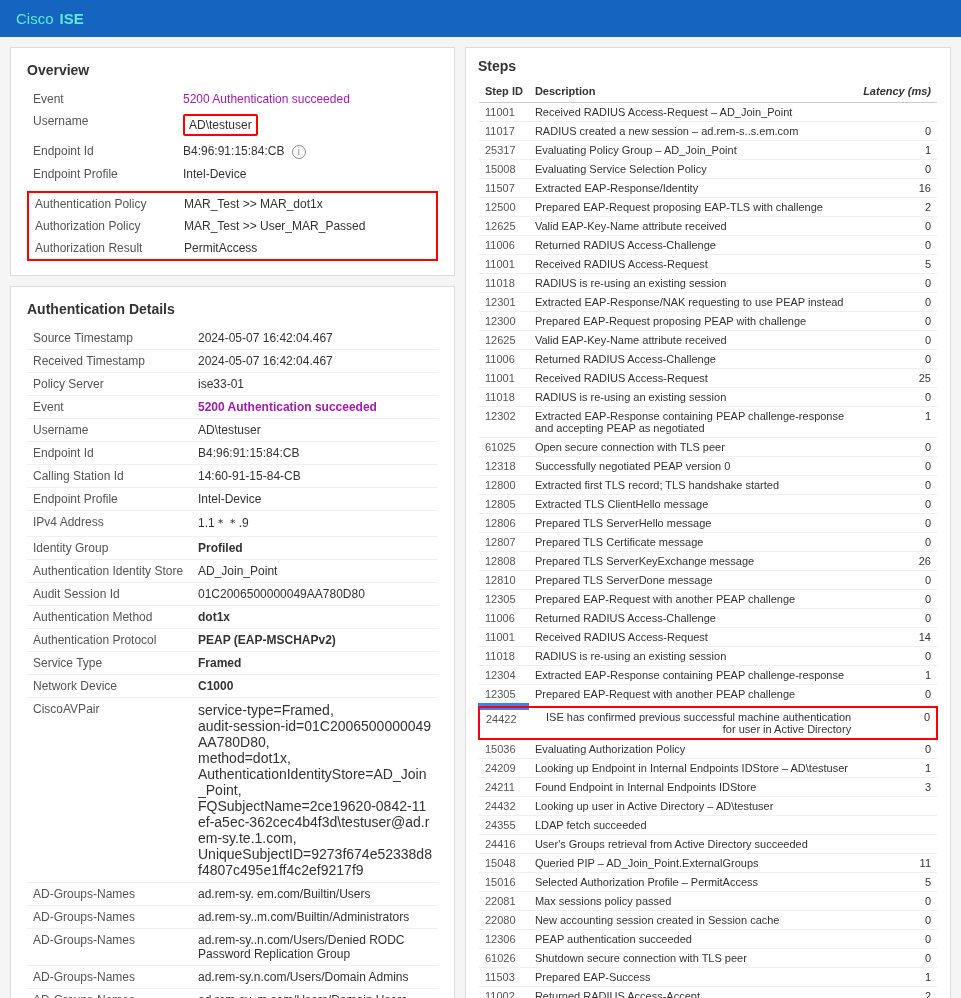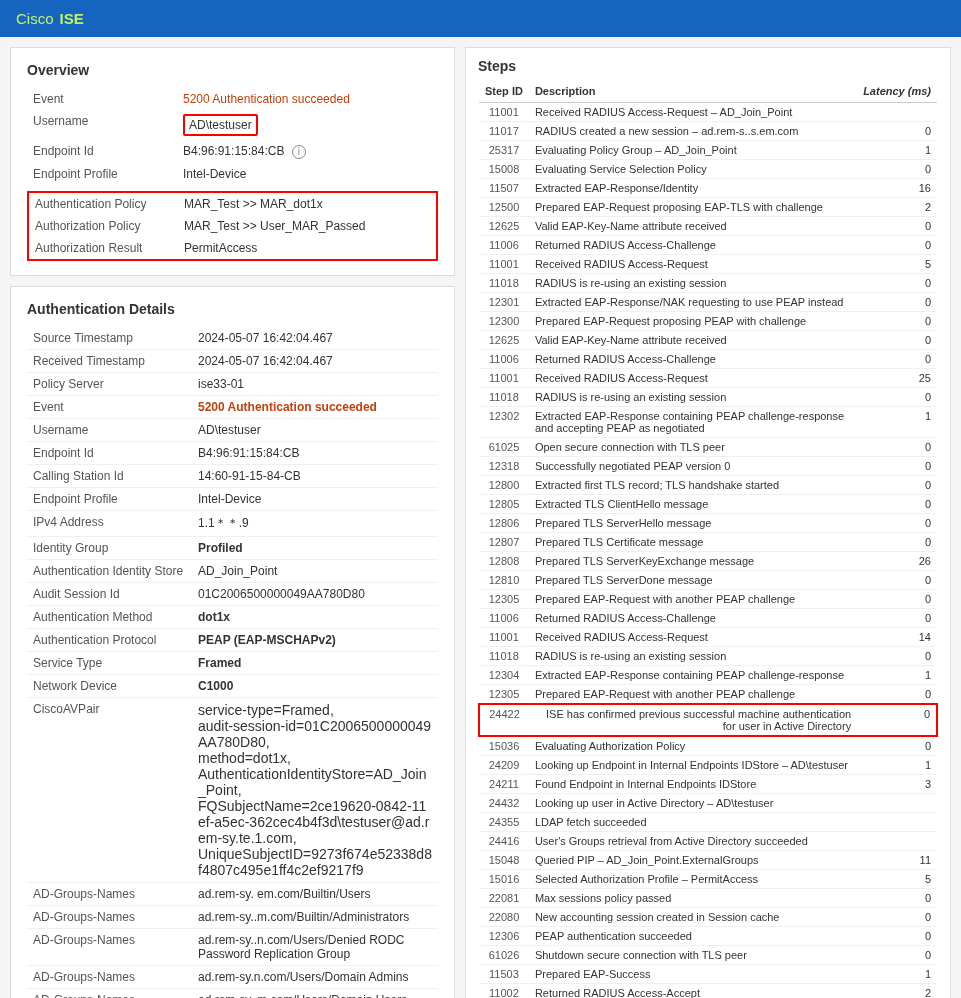--- a/index.html
+++ b/index.html
@@ -1,20 +1,20 @@
 <!DOCTYPE html>
 <html><head>
   <meta charset="utf-8">
   <style>
     * { box-sizing: border-box; margin: 0; padding: 0; }
     body { font-family: Arial, sans-serif; font-size: 12px; background: #f5f5f5; color: #333; }
 
     .top-bar {
       background: #1565c0;
-      color: #bef264;
+      color: #5eead4;
       padding: 10px 16px;
       font-size: 15px;
       font-weight: bold;
       display: flex;
       align-items: center;
       gap: 6px;
     }
     .top-bar .cisco-text { font-weight: normal; }
     .top-bar .ise-text { font-weight: bold; }
 
@@ -48,21 +48,21 @@
       font-weight: bold;
       color: #333;
       margin-bottom: 10px;
     }
 
     .overview-table { width: 100%; border-collapse: collapse; }
     .overview-table tr td { padding: 4px 6px; vertical-align: top; }
     .overview-table tr td:first-child { color: #555; width: 150px; white-space: nowrap; }
     .overview-table tr td:last-child { font-weight: normal; }
 
-    .highlight-green { color: #c2410c; font-weight: bold; margin-left: 40px; }
+    .highlight-green { color: #a21caf; font-weight: bold; margin-left: 40px; }
 
     .red-box {
       border: 2px solid red;
       border-radius: 2px;
       padding: 2px 4px;
       display: inline-block;
     }
 
     .info-icon {
       display: inline-block;
@@ -103,21 +103,21 @@
     }
     .steps-table th:last-child { text-align: right; font-style: italic; }
     .steps-table td {
       padding: 3px 6px;
       font-size: 11px;
       color: #333;
       border-bottom: 1px solid #f0f0f0;
       vertical-align: top;
     }
     .steps-table td:last-child { text-align: right; }
-    .steps-table td:first-child { white-space: nowrap; color: #555; text-align: center; }
+    .steps-table td:first-child { white-space: nowrap; color: #555; }
 
     .result-section {
       background: white;
       border: 1px solid #ddd;
       border-radius: 4px;
       padding: 10px 16px;
     }
   </style>
 </head>
 <body>
@@ -438,21 +438,21 @@
               <td>12304</td>
               <td>Extracted EAP-Response containing PEAP challenge-response</td>
               <td>1</td>
             </tr>
             <tr>
               <td>12305</td>
               <td>Prepared EAP-Request with another PEAP challenge</td>
               <td>0</td>
             </tr>
             <tr style="outline: red solid 2px; outline-offset: -1px; border: 2px solid red;">
-              <td style="border-left: 2px solid red; border-top: 2px solid #3b82f6; border-bottom: 2px solid red;">24422</td>
+              <td style="border-left: 2px solid red; border-top: 7px solid #3b82f6; border-bottom: 2px solid red;">24422</td>
               <td style="border-top: 2px solid red; border-bottom: 2px solid red; text-align: right;">ISE has confirmed previous successful machine authentication for user in Active Directory</td>
               <td style="border-right: 2px solid red; border-top: 2px solid red; border-bottom: 2px solid red;">0</td>
             </tr>
             <tr>
               <td>15036</td>
               <td>Evaluating Authorization Policy</td>
               <td>0</td>
             </tr>
             <tr>
               <td>24209</td>

